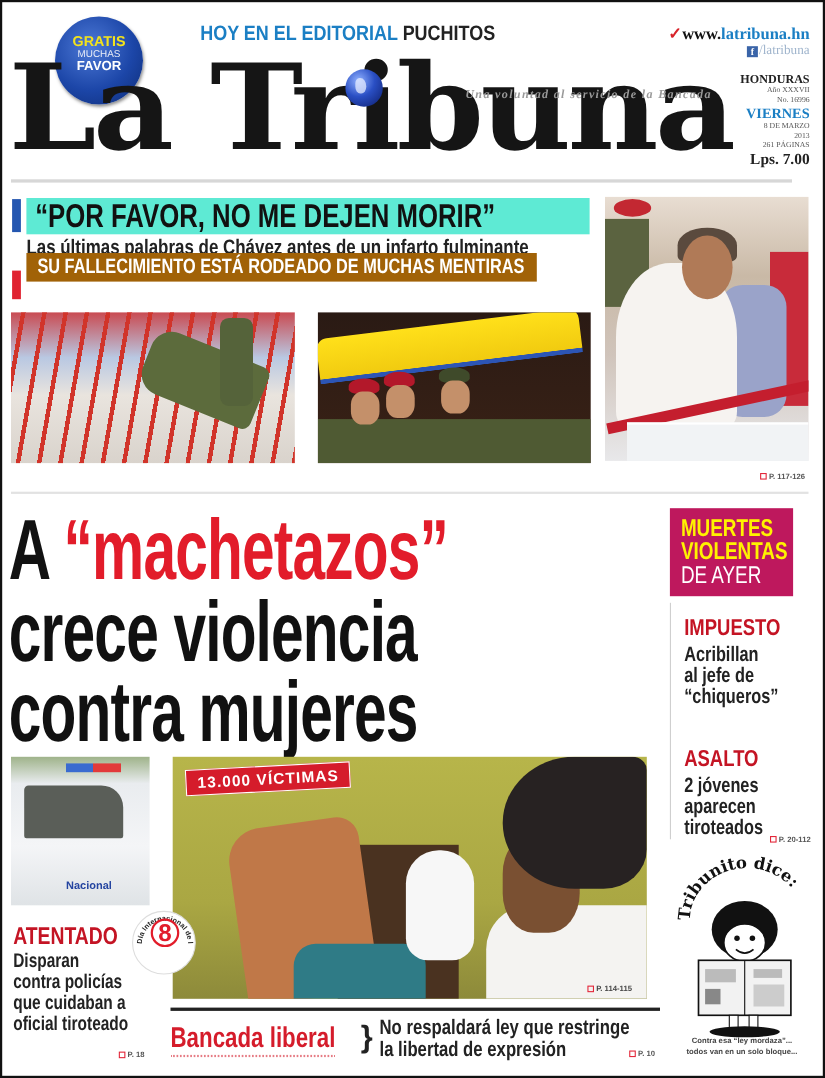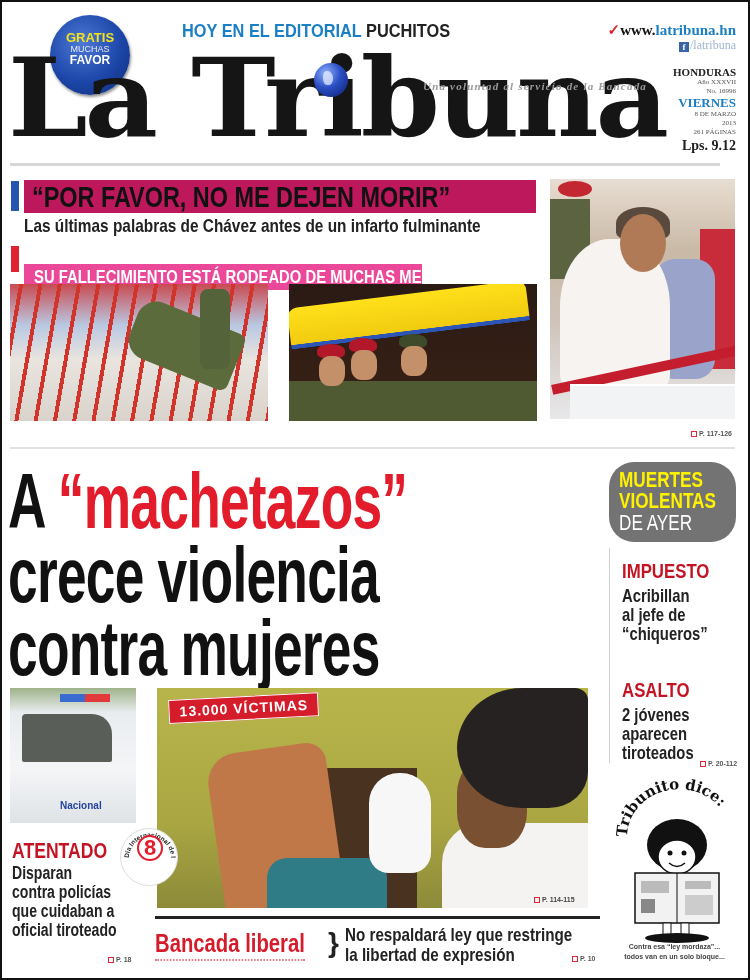--- a/index.html
+++ b/index.html
@@ -35,25 +35,25 @@
   .info { right: 14px; top: 66px; text-align: right; font-family: "Liberation Serif", serif; color: #444; }
   .info .country { font-weight: 700; font-size: 11px; color: #222; font-family: Liberation Serif, serif; }
   .info .small { font-size: 7px; line-height: 9px; color: #555; }
   .info .day { font-weight: 700; font-size: 13px; color: #1b7fc4; line-height: 14px; }
   .info .price { font-weight: 700; font-size: 14px; color: #222; line-height: 18px; }
 
   .rule { left: 10px; width: 710px; top: 163px; height: 3px; background: #d7d7d7; }
 
   
   .bar-blue { left: 11px; top: 181px; width: 8px; height: 30px; background: #2456b0; }
-  .quote { left: 24px; top: 180px; width: 512px; height: 33px; background: #be185d; }
+  .quote { left: 24px; top: 180px; width: 512px; height: 33px; background: #5eead4; }
   .quote span { position: absolute; left: 8px; top: 0px; font-size: 30px; font-weight: 700; color: #111; transform: scaleX(0.78); transform-origin: left top; white-space: nowrap; }
   .sub { left: 24px; top: 215px; font-size: 19px; font-weight: 700; color: #222; transform: scaleX(0.81); transform-origin: left top; white-space: nowrap; }
   .bar-red { left: 11px; top: 246px; width: 8px; height: 26px; background: #e02230; }
-  .blackbar { left: 24px; top: 264px; width: 398px; height: 26px; background: #ec4899; }
+  .blackbar { left: 24px; top: 230px; width: 464px; height: 26px; background: #a16207; }
   .blackbar span { position: absolute; left: 10px; top: 2px; color: #fff; font-size: 19px; font-weight: 700; transform: scaleX(0.78); transform-origin: left top; white-space: nowrap; }
 
   
   .photo { overflow: hidden; }
   .p1 { left: 10px; top: 284px; width: 258px; height: 137px;
     background:
       repeating-linear-gradient(100deg, transparent 0 9px, #d1342a 9px 13px, transparent 13px 19px),
       linear-gradient(180deg, #c94b52 0%, #b9c8e2 30%, #e9e4de 55%, #d9d3cc 100%); }
   .p1 .soldier { position: absolute; left: 120px; top: 30px; width: 110px; height: 60px; background: #5c6b3c; transform: rotate(22deg); border-radius: 20px 8px 8px 20px; }
   .p1 .soldier2 { position: absolute; left: 190px; top: 5px; width: 30px; height: 80px; background: #55633a; border-radius: 8px; }
@@ -82,21 +82,21 @@
 
   
   .h1 { left: 8px; font-size: 72px; font-weight: 700; color: #111; line-height: 1; transform: scaleX(0.74) scaleY(1.08); transform-origin: left top; white-space: nowrap; letter-spacing: -1px; }
   .h1 .red { color: #e21c2a; }
   .h1a { top: 462px; }
   .h1b { top: 536px; }
   .h1c { top: 609px; }
 
   
   .vline { left: 609px; top: 548px; width: 1px; height: 215px; background: #cfcfcf; }
-  .muertes { left: 609px; top: 462px; width: 127px; height: 80px; background: #737373; border-radius: 25px; }
+  .muertes { left: 609px; top: 462px; width: 112px; height: 80px; background: #be185d; }
   .muertes .y { position: absolute; left: 10px; font-size: 22px; font-weight: 700; color: #fff200; line-height: 20px; transform: scaleX(0.78); transform-origin: left top; white-space: nowrap; }
   .muertes .w { position: absolute; left: 10px; font-size: 22px; color: #fff; line-height: 20px; transform: scaleX(0.78); transform-origin: left top; white-space: nowrap; }
   .kicker { font-size: 21px; font-weight: 700; color: #c41424; transform: scaleX(0.8); transform-origin: left top; white-space: nowrap; line-height: 22px; }
   .brief { font-size: 19px; font-weight: 700; color: #222; transform: scaleX(0.78); transform-origin: left top; white-space: nowrap; line-height: 19px; }
 
   
   .p4 { left: 10px; top: 688px; width: 126px; height: 135px;
     background: linear-gradient(180deg, #9fb38a 0%, #e9ecef 18%, #f4f5f7 60%, #dfe3e6 100%); }
   .p4 .win { position: absolute; left: 12px; top: 26px; width: 90px; height: 48px; background: #5a5e58; border-radius: 4px 20px 2px 2px; }
   .p4 .lights { position: absolute; left: 50px; top: 6px; width: 50px; height: 8px; background: linear-gradient(90deg, #3a6bd0 0 50%, #e23a3a 50% 100%); }
@@ -156,21 +156,21 @@
 <div class="abs tagline">Una voluntad al servicio de la Bancada</div>
 
 <div class="abs info">
   <div class="country">HONDURAS</div>
   <div class="small">Año XXXVII</div>
   <div class="small">No. 16996</div>
   <div class="day">VIERNES</div>
   <div class="small">8 DE MARZO</div>
   <div class="small">2013</div>
   <div class="small">261 PÁGINAS</div>
-  <div class="price">Lps. 9.12</div>
+  <div class="price">Lps. 7.00</div>
 </div>
 
 <div class="abs rule"></div>
 
 <div class="abs bar-blue"></div>
 <div class="abs quote">
   <span>“POR FAVOR, NO ME DEJEN MORIR”</span>
 </div>
 <div class="abs sub">Las últimas palabras de Chávez antes de un infarto fulminante</div>
 <div class="abs bar-red"></div>

